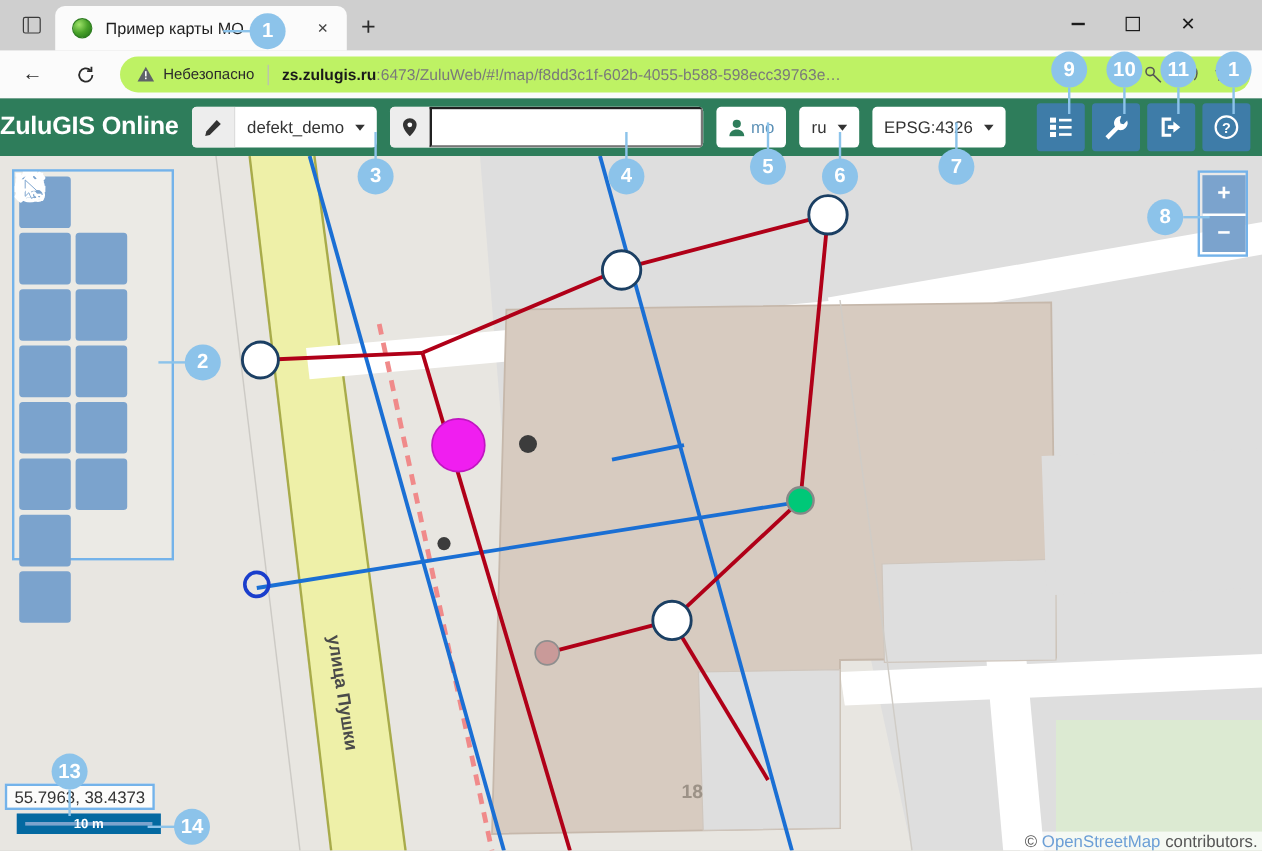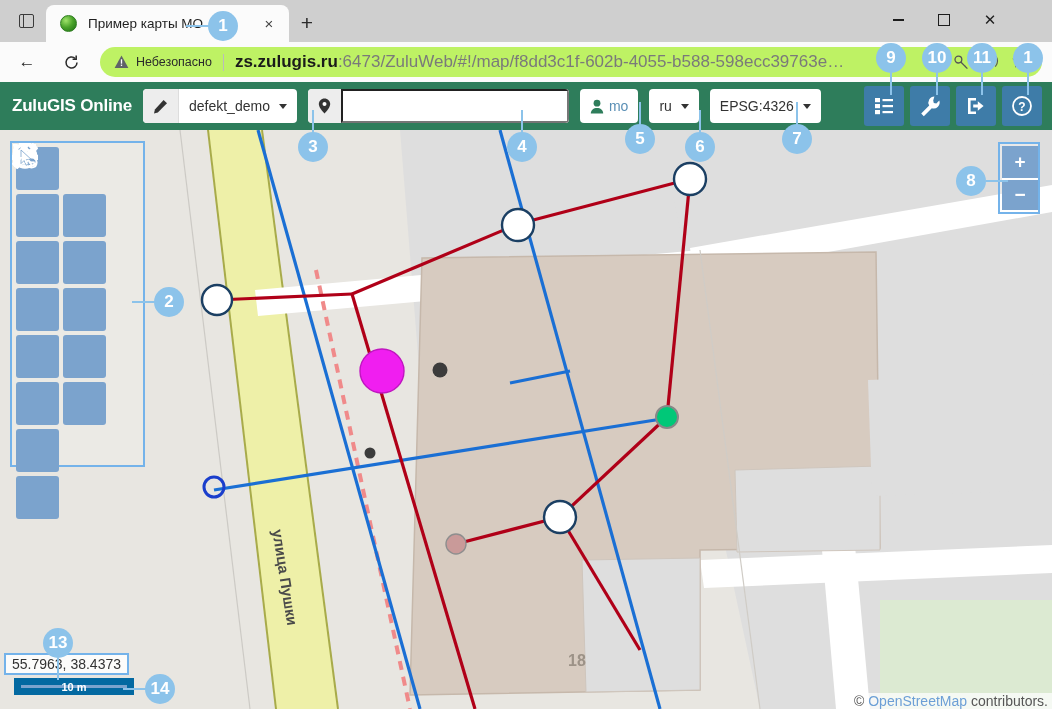--- a/index.html
+++ b/index.html
@@ -74,34 +74,34 @@
     display: flex; align-items: center; padding: 0 6px 0 14px;
     position: relative;
   }
   .warn-ico {
     width: 15px; height: 14px; flex: 0 0 auto;
     display: flex; align-items: center; justify-content: center;
   }
   .warn-ico svg { display: block; }
   .warn-label { font-size: 12.5px; color: #2b2b2b; margin-left: 7px; white-space: nowrap; }
   .omni-sep { width: 1px; height: 17px; background: #bbb; margin: 0 11px; flex: 0 0 auto; }
-  .url { font-size: 17px; color: #7a7a7a; white-space: nowrap; overflow: hidden; flex: 1; }
+  .url { font-size: 13px; color: #7a7a7a; white-space: nowrap; overflow: hidden; flex: 1; }
   .url b { color: #1a1a1a; font-weight: 700; }
   .omni-ico {
     width: 30px; height: 26px; flex: 0 0 auto;
     display: flex; align-items: center; justify-content: center; color: #555;
   }
 
   
   .app-header {
     position: absolute; left: 0; top: 82px; width: 1052px; height: 48px;
     background: #2e7d5b; display: flex; align-items: center;
   }
   .brand {
-    color: #fff; font-size: 17px; font-weight: 700; margin-left: 12px;
+    color: #fff; font-size: 21px; font-weight: 700; 
     letter-spacing: -0.2px; white-space: nowrap;
   }
   .grp {
     height: 34px; background: #fff; border-radius: 4px; margin-left: 11px;
     display: flex; align-items: center; overflow: hidden; flex: 0 0 auto; justify-content: flex-end;
   }
   .grp .cell {
     height: 34px; display: flex; align-items: center; padding: 0 10px;
     font-size: 14px; color: #333; white-space: nowrap;
   }

